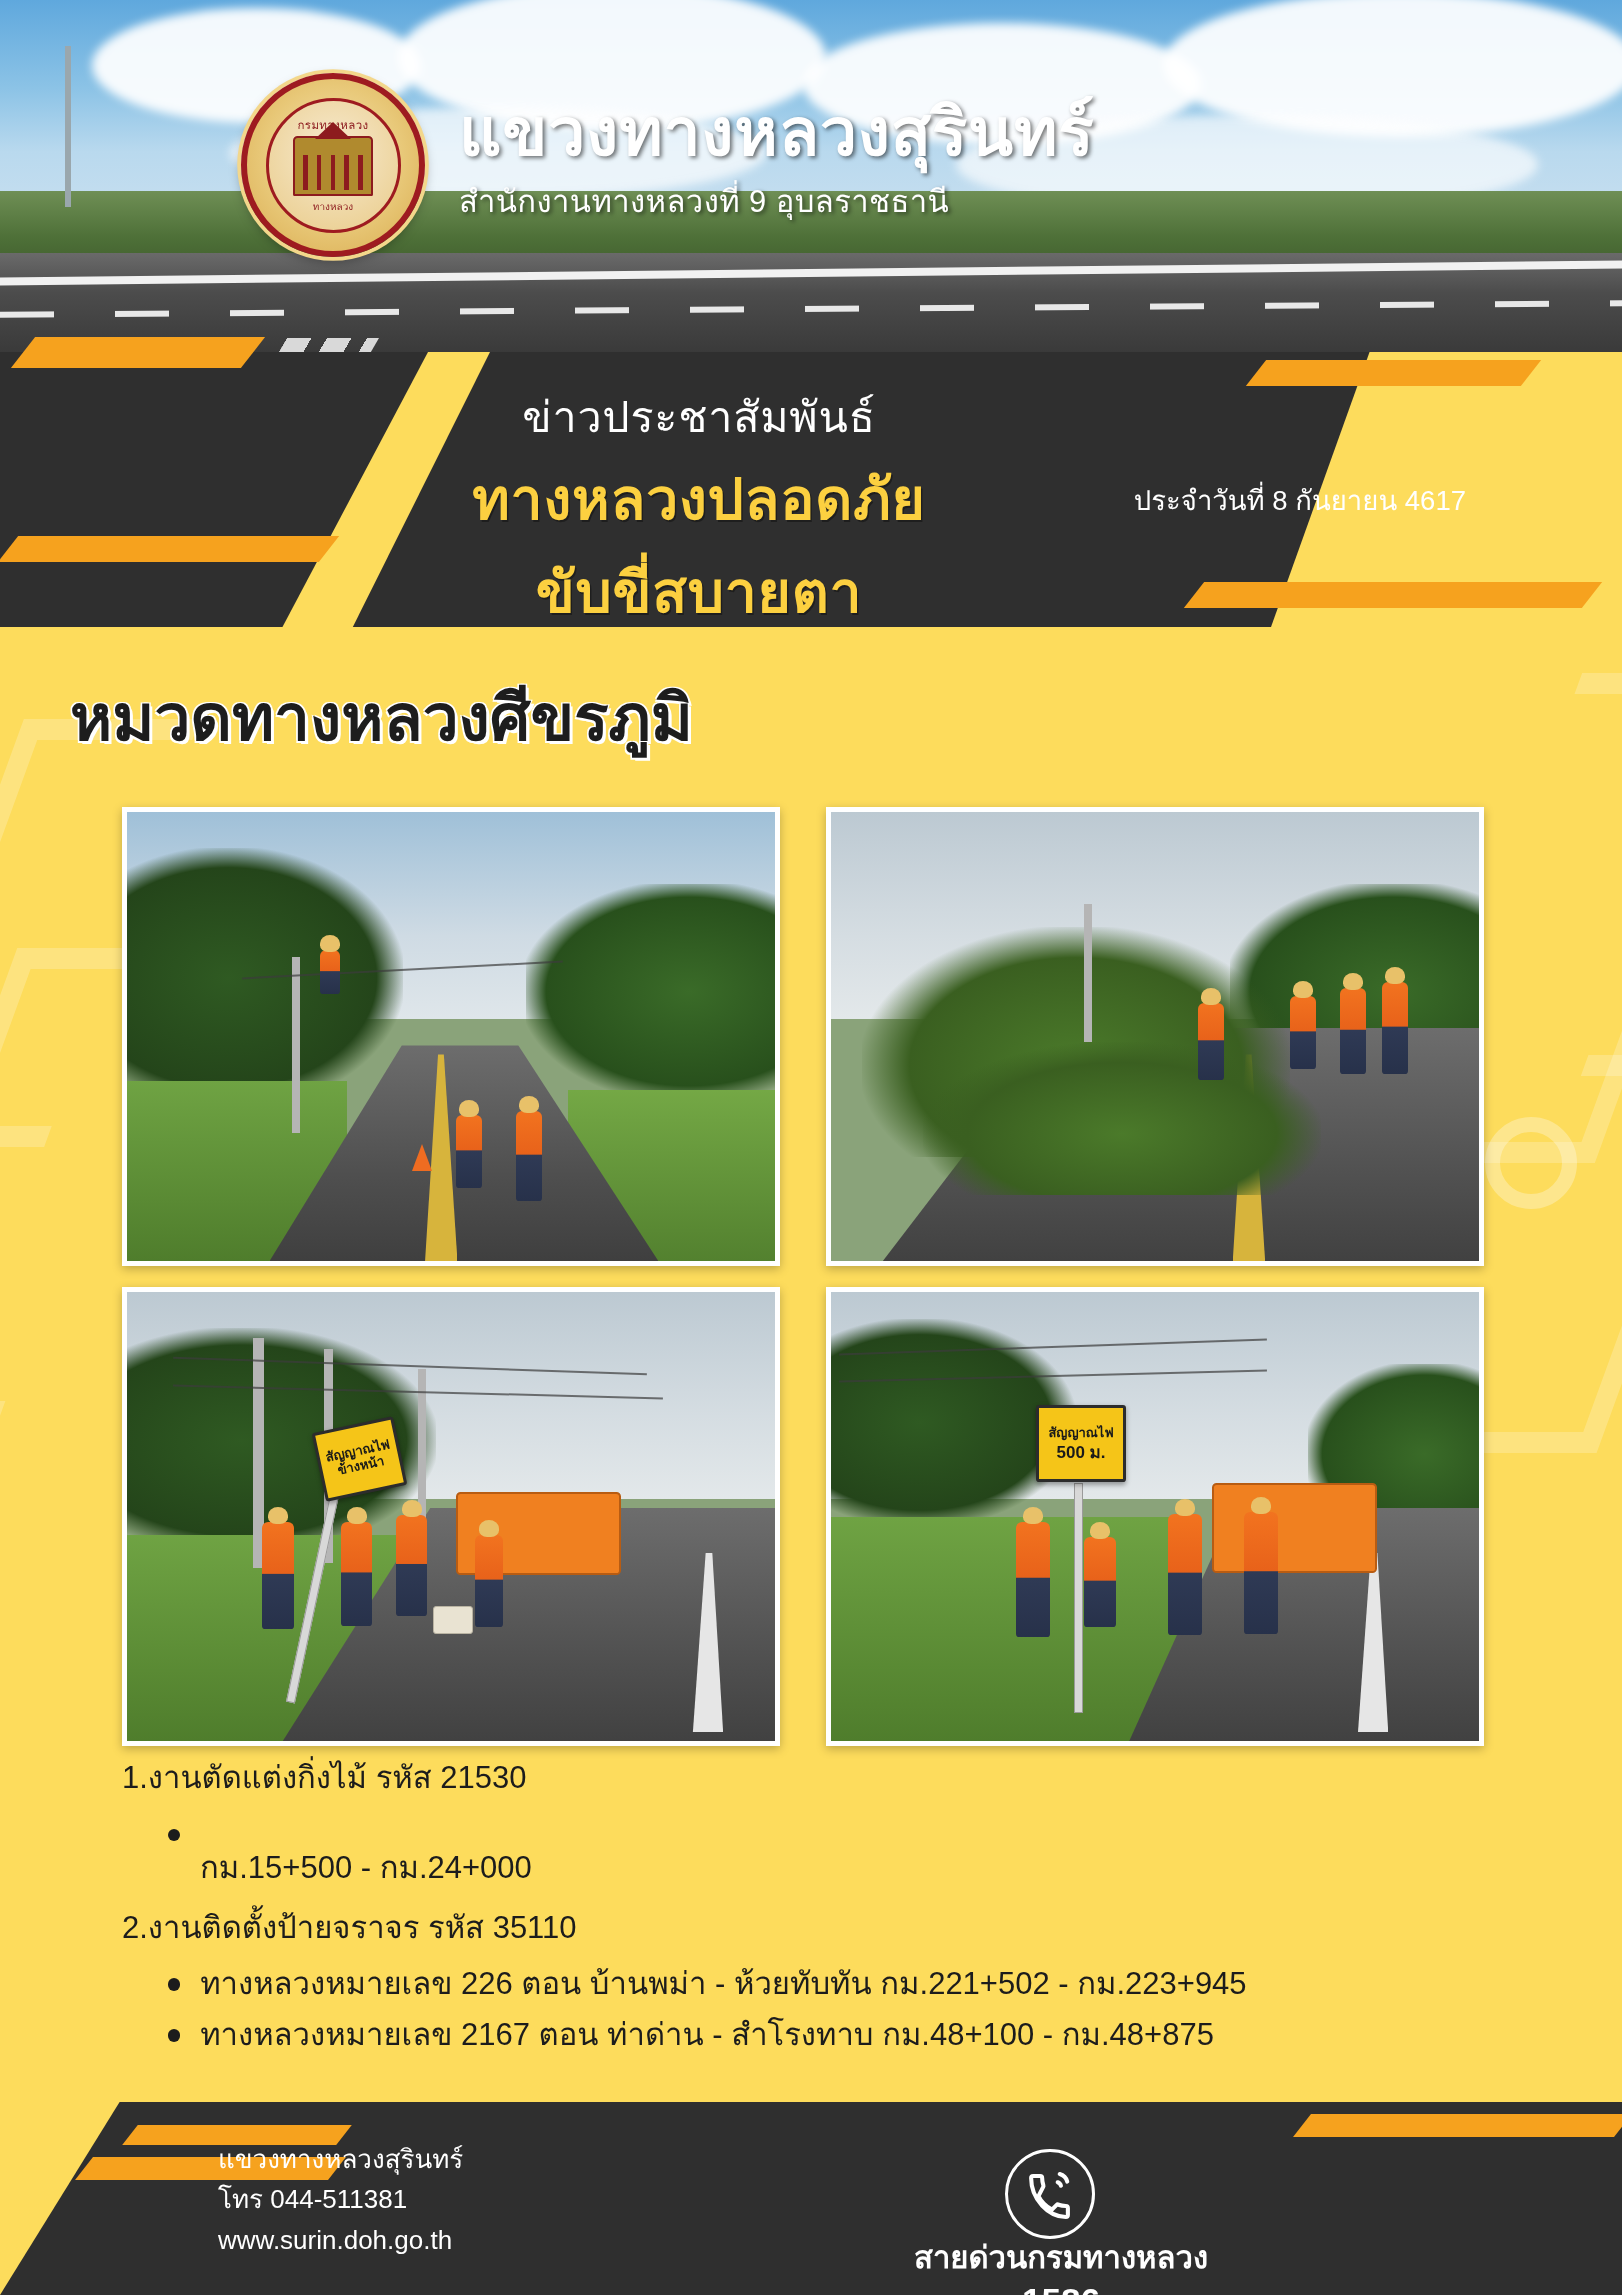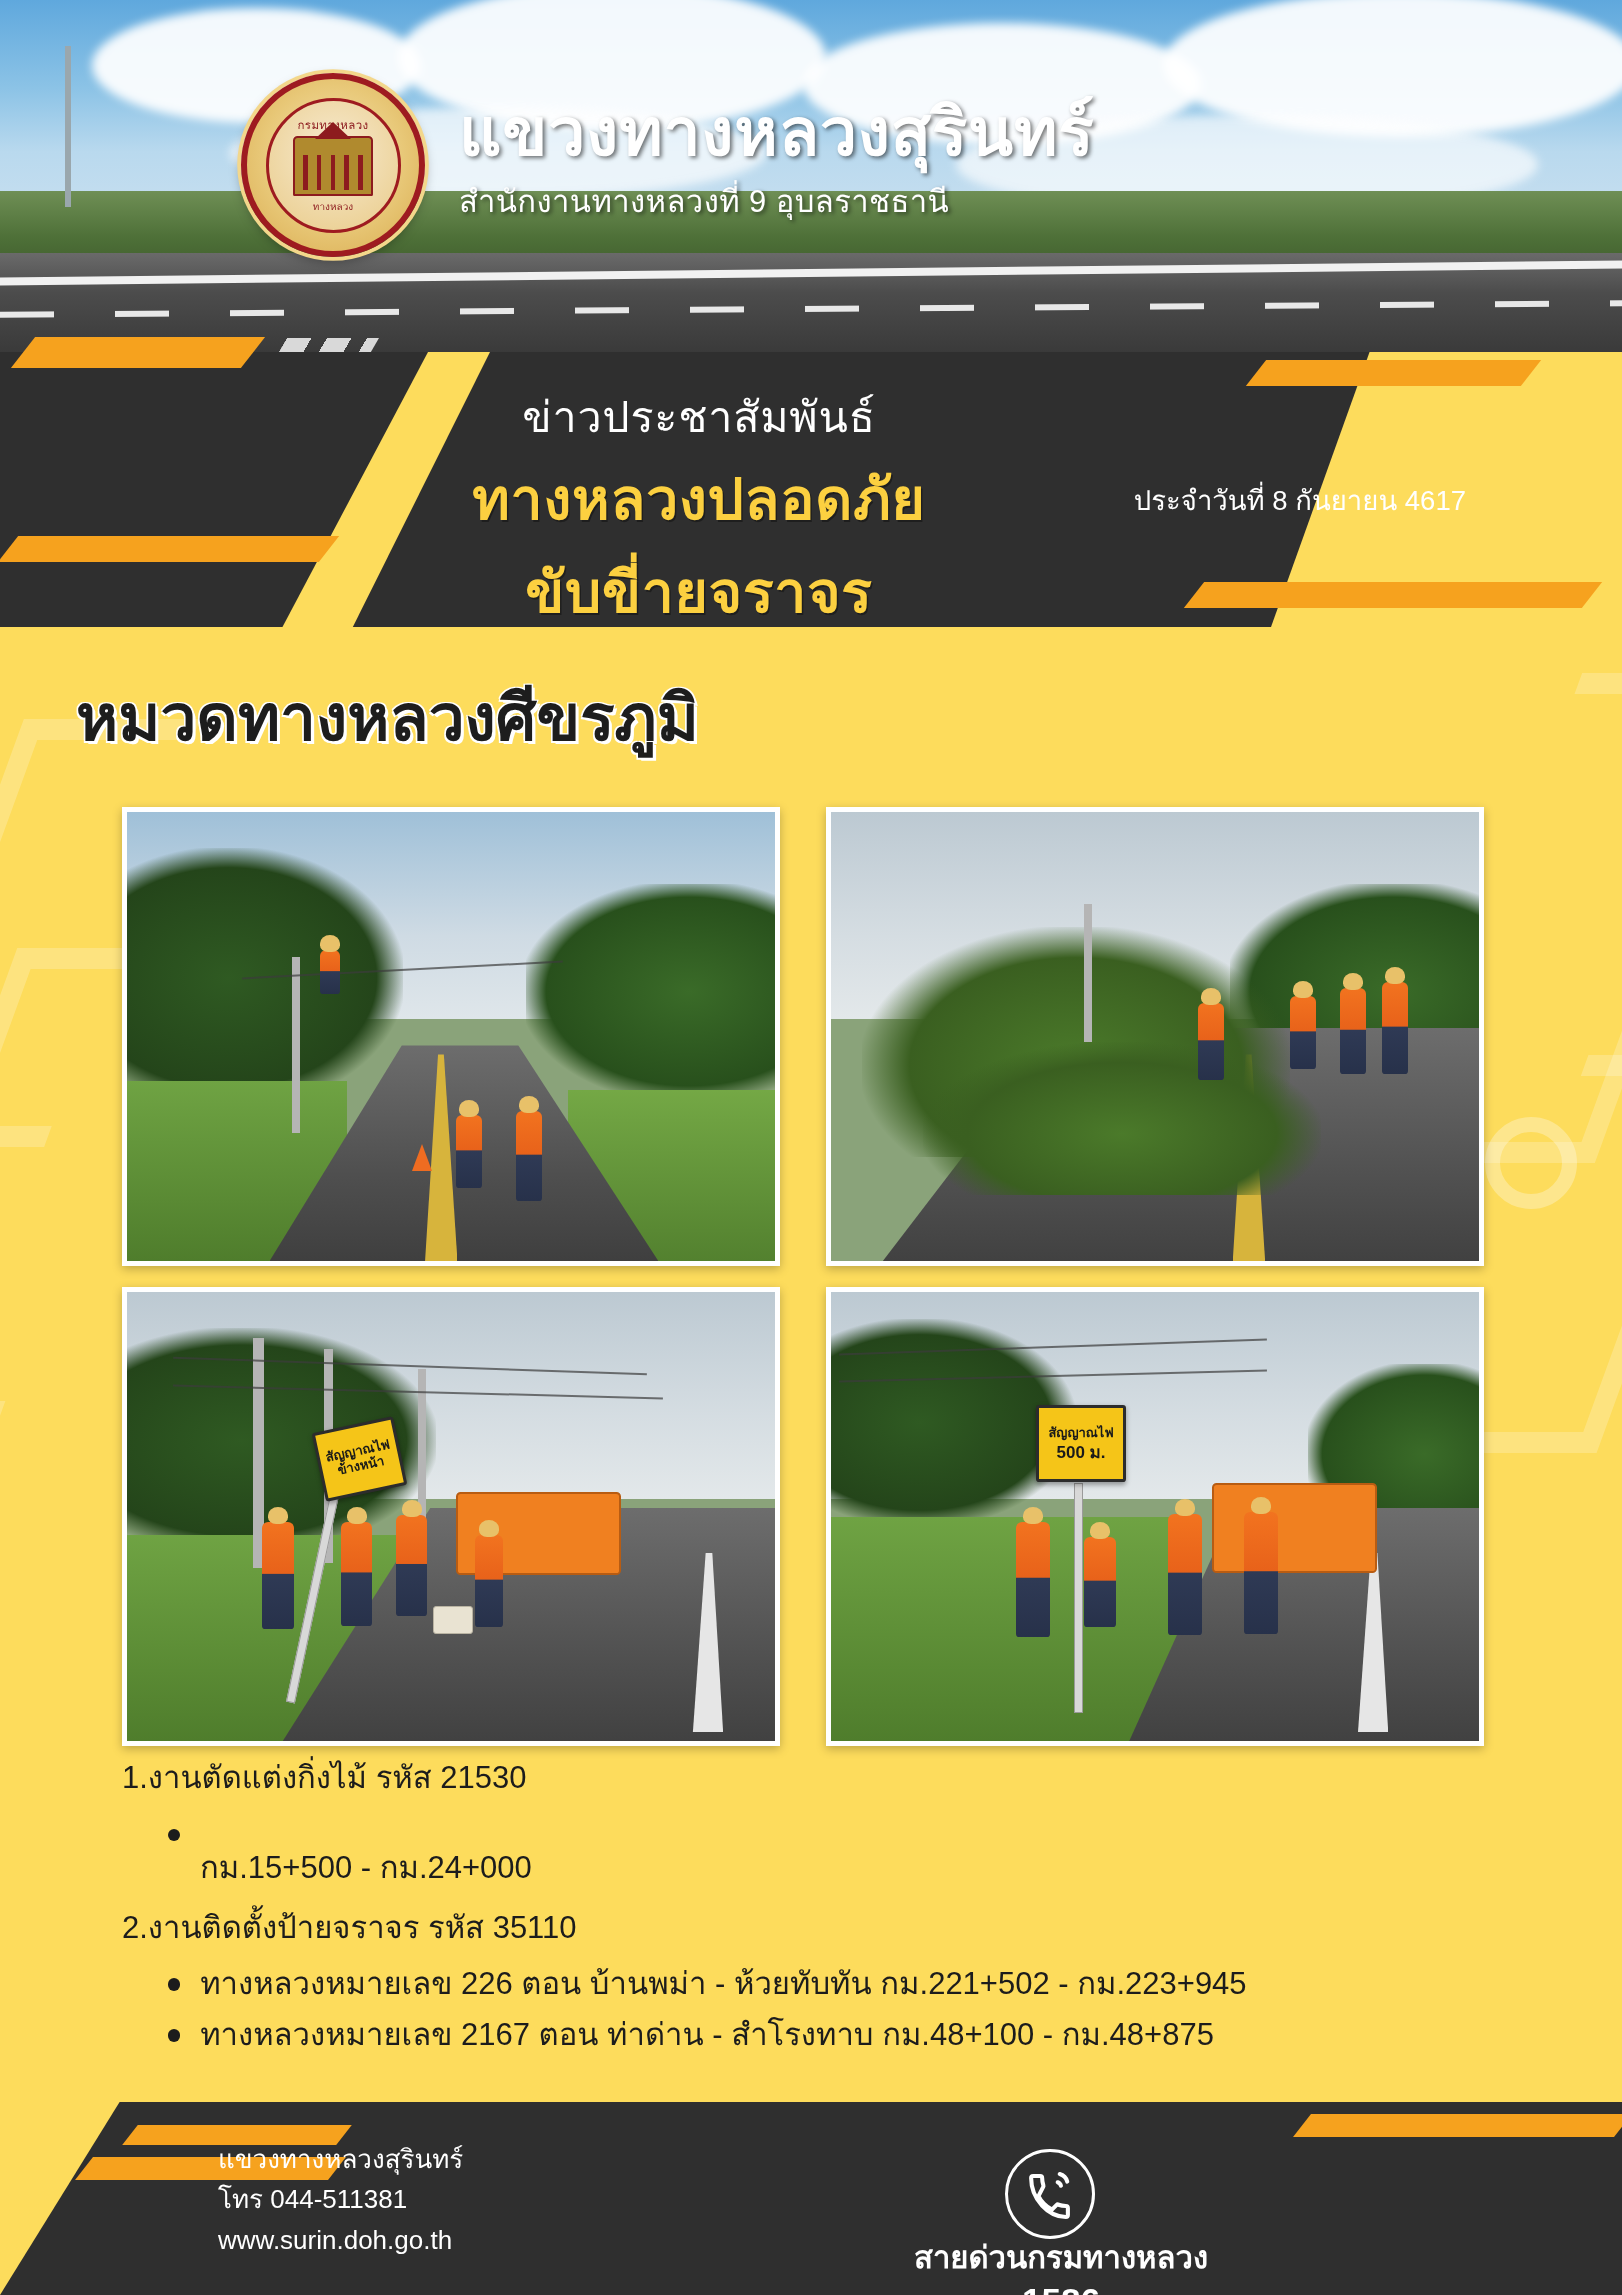--- a/index.html
+++ b/index.html
@@ -224,21 +224,21 @@
   .bg-c4 { top: 428px; right: -46px; width: 153px; height: 398px; border-left: none; }
   .bg-dot {
     position: absolute;
     border: 15.3px solid rgba(255,255,255,0.3);
     border-radius: 50%;
   }
   .bg-d1 { top: 490px; right: 46px; width: 92px; height: 92px; }
 
   .section-title {
     position: absolute;
-    top: 666px; left: 76px;
+    top: 666px; left: 70px;
     font-size: 64px; font-weight: bold;
     color: #1d1d1d;
     text-shadow: 3.1px 3.1px 0 #ffffff, -1.5px -1.5px 0 #ffffff, 1.5px -1.5px 0 #ffffff, -1.5px 1.5px 0 #ffffff;
     z-index: 4;
   }
 
   .photo-grid {
     position: absolute;
     top: 807px; left: 122px;
     width: 1377px;
@@ -481,21 +481,21 @@
   <div class="ribbon-yellow-right"></div>
   <div class="ribbon-accent-a"></div>
   <div class="ribbon-accent-b"></div>
   <div class="ribbon-accent-c"></div>
   <div class="ribbon-accent-d"></div>
   <div class="dashes"></div>
 
   <div class="ribbon-text">
     <div class="ribbon-l1">ข่าวประชาสัมพันธ์</div>
     <div class="ribbon-l2">ทางหลวงปลอดภัย</div>
-    <div class="ribbon-l3">ขับขี่ายจราจร</div>
+    <div class="ribbon-l3">ขับขี่สบายตา</div>
   </div>
   <div class="ribbon-date">ประจำวันที่ 8 กันยายน 4617</div>
 
   <div class="body-bg">
     <div class="bg-chev bg-c1"></div>
     <div class="bg-chev bg-c2"></div>
     <div class="bg-chev bg-c3"></div>
     <div class="bg-chev bg-c4"></div>
     <div class="bg-dot bg-d1"></div>
   </div>

